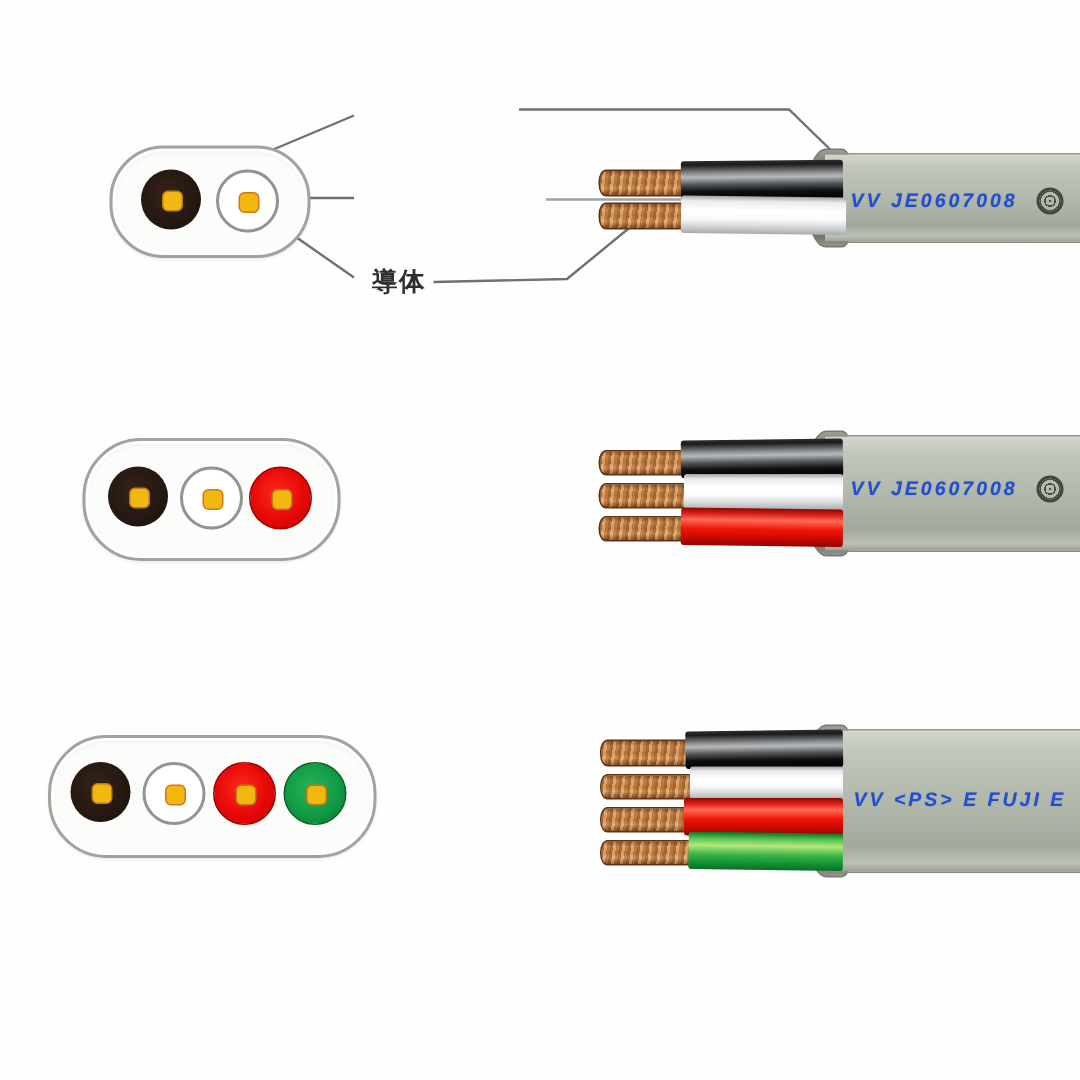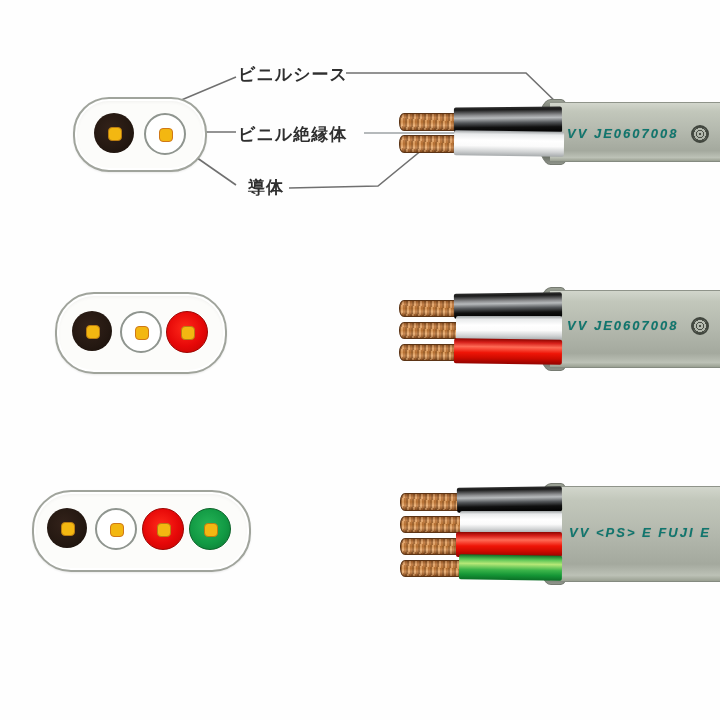--- a/index.html
+++ b/index.html
@@ -18,21 +18,21 @@
 
   
   .jlabel{position:absolute;color:#2f2f2f;font-size:17px;font-weight:bold;letter-spacing:1px;white-space:nowrap;}
   #leaders{position:absolute;left:0;top:0;pointer-events:none;}
 
   
   .sheath-cap{position:absolute;background:linear-gradient(180deg,#9aa094 0%,#7f847a 12%,#979c92 45%,#8e938a 60%,#70756c 90%,#8f948b 100%);
               border-radius:14px 6px 6px 14px / 34px 10px 10px 34px;border:1px solid #767b72;}
   .sheath-body{position:absolute;background:linear-gradient(180deg,#d2d6cc 0%,#c2c7bb 14%,#b4b9ae 48%,#a4a99e 82%,#bcc1b6 94%,#9aa092 100%);
                border-top:1px solid #8f948a;border-bottom:1px solid #848a80;}
-  .marking{position:absolute;color:#0f766e;font-size:13px;font-weight:bold;font-style:italic;
+  .marking{position:absolute;color:#1d4ed8;font-size:13px;font-weight:bold;font-style:italic;
            letter-spacing:2px;white-space:nowrap;text-shadow:0 0 1px rgba(70,75,66,.35);}
   .seal{position:absolute;width:18px;height:18px;border-radius:50%;border:2px solid #41463e;box-sizing:border-box;
         background:repeating-radial-gradient(circle at 50% 50%, #4a4f46 0 1px, rgba(74,79,70,0) 1px 3px);}
   .copper{position:absolute;border:1px solid #5c3415;border-radius:5px 1px 1px 5px / 8px 1px 1px 8px;
           background:
             repeating-linear-gradient(97deg, rgba(92,47,12,.38) 0 2px, rgba(255,205,150,.30) 2px 4px, rgba(150,78,24,.32) 4px 6px),
             linear-gradient(180deg,#8a5327 0%,#d89a63 22%,#c4803f 50%,#e2a871 72%,#7e4a20 100%);}
   .insul{position:absolute;border-radius:2px;}
   .ins-black{background:linear-gradient(180deg,#2e2e2e 0%,#1b1b1b 10%,#8f9092 32%,#b7babc 42%,#54575a 60%,#101010 78%,#000000 100%);}
   .ins-white{background:linear-gradient(180deg,#9fa3a5 0%,#e9ebec 14%,#ffffff 38%,#fbfbfb 60%,#d2d4d5 82%,#a7abad 100%);}
@@ -46,22 +46,20 @@
 
   <svg id="leaders" width="720" height="240" viewBox="0 0 720 240">
     <polyline points="236,77 179,101" fill="none" stroke="#707070" stroke-width="1.6"></polyline>
     <polyline points="346,73 526,73 560,106" fill="none" stroke="#707070" stroke-width="1.6"></polyline>
     <polyline points="236,132 182,132" fill="none" stroke="#707070" stroke-width="1.6"></polyline>
     <polyline points="364,133 462,133" fill="none" stroke="#9da2a4" stroke-width="1.6"></polyline>
     <polyline points="236,185 170,139" fill="none" stroke="#707070" stroke-width="1.6"></polyline>
     <polyline points="289,188 378,186 428,145" fill="none" stroke="#707070" stroke-width="1.6"></polyline>
   </svg>
 
-  <div class="jlabel" style="left:238px;top:63px;">ビニルシース</div>
-  <div class="jlabel" style="left:238px;top:123px;">ビニル絶縁体</div>
   <div class="jlabel" style="left:248px;top:176px;">導体</div>
 
   <div class="xsec" style="left:73px;top:97px;width:130px;height:71px;border-radius:36px;">
     <div class="core core-black" style="left:19px;top:14px;width:40px;height:40px;">
       <span class="dot" style="left:14px;top:14px;"></span>
     </div>
     <div class="core core-white" style="left:69px;top:14px;width:38px;height:38px;">
       <span class="dot" style="left:13px;top:13px;border-color:#d07818;"></span>
     </div>
   </div>

